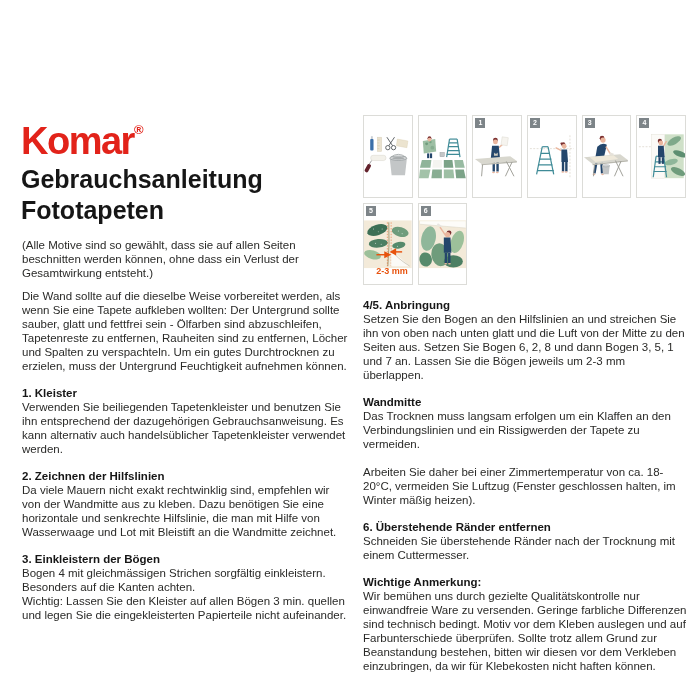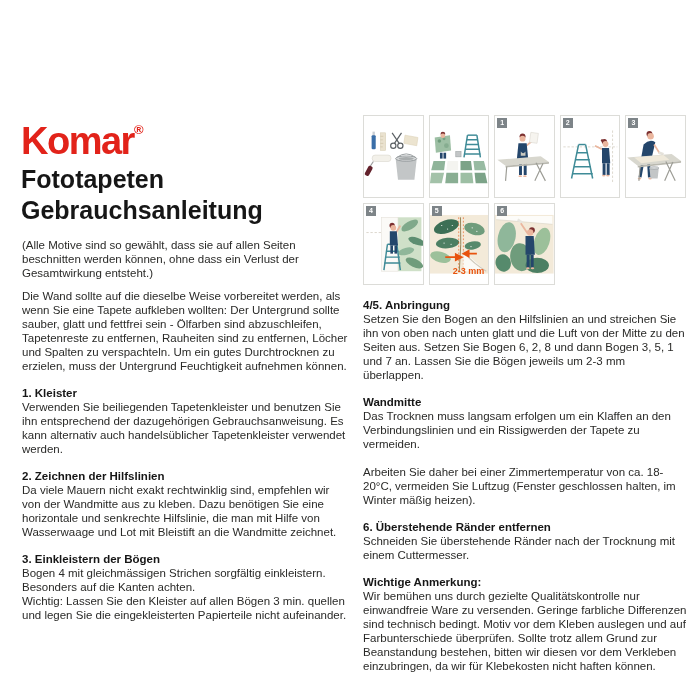--- a/index.html
+++ b/index.html
@@ -23,21 +23,21 @@
   }
   .col-left  { position:absolute; left:22px;  top:289px; width:328px; }
   .col-right { position:absolute; left:363px; top:298px; width:325px; }
   .sec { margin-bottom:13px; }
   .sec h3 { margin:0; font-size:11.5px; line-height:14px; font-weight:bold; color:#161616; }
   .sec p  { margin:0; font-size:11.5px; line-height:14px; color:#2a2a28; }
   .sec p.para-gap { margin-top:14px; }
 
   .fig-grid {
     position:absolute; left:363px; top:115px; width:323px; height:170px;
-    display:grid; grid-template-columns:repeat(5,1fr); grid-template-rows:1fr 1fr; gap:5px;
+    display:grid; grid-template-columns:repeat(6,1fr); grid-template-rows:1fr 1fr; gap:5px;
   }
   .panel { position:relative; background:#ffffff; border:1px solid #dcdcd8; overflow:hidden; }
   .panel svg { display:block; width:100%; height:100%; }
   .badge {
     position:absolute; top:2px; left:2px; width:10px; height:10px;
     background:#7d8488; color:#ffffff; font-size:7px; line-height:10px;
     text-align:center; font-weight:bold; z-index:2;
   }
   .overlap-label {
     position:absolute; right:4px; bottom:8px;
@@ -45,22 +45,22 @@
   }
 </style>
 </head>
 <body>
 
 <div class="page">
 
   <div class="logo"><span>Komar</span><sup>®</sup></div>
 
   <div class="title">
+    <div>Gebrauchsanleitung</div>
     <div>Fototapeten</div>
-    <div>Gebrauchsanleitung</div>
   </div>
 
   <div class="note">(Alle Motive sind so gewählt, dass sie auf allen Seiten beschnitten werden können, ohne dass ein Verlust der Gesamtwirkung entsteht.)</div>
 
   <div class="fig-grid">
 
     <div class="panel">
       <svg viewBox="0 0 100 100">
         <rect x="14.5" y="8" width="4" height="8" fill="#c9ced4"></rect>
         <rect x="13" y="14" width="7" height="24" rx="2" fill="#3a6ea8"></rect>

